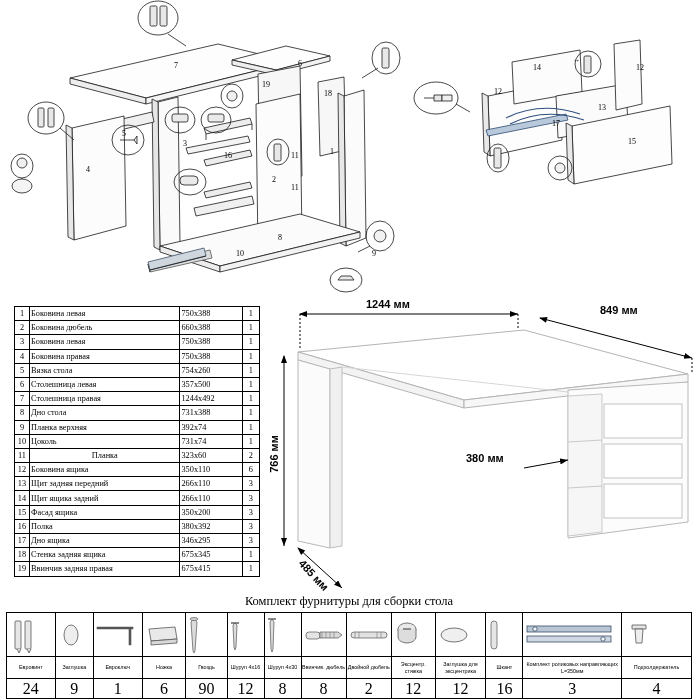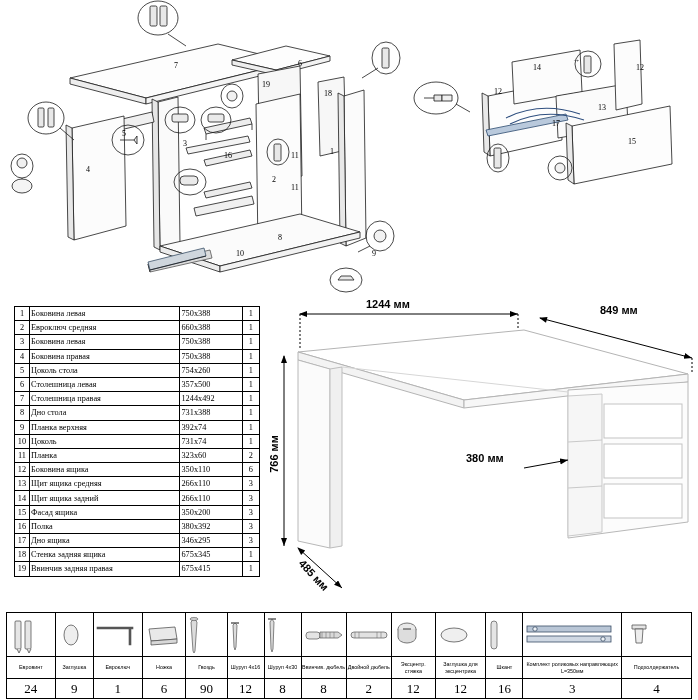--- a/index.html
+++ b/index.html
@@ -33,21 +33,21 @@
     padding: 0 1px;
     height: 14.2px;
     line-height: 13px;
     white-space: nowrap;
     overflow: hidden;
   }
   .pt-num { width: 14px; text-align: center; }
   .pt-name { width: 140px; text-align: left; padding-left: 2px; margin-left: 17px; }
   .pt-dim { width: 58px; text-align: left; }
   .pt-qty { width: 16px; text-align: center; }
-  .pt-name.center { text-align: left; }
+  .pt-name.center { text-align: center; }
 
   
   .desk-area { position: absolute; left: 268px; top: 296px; width: 446px; height: 300px; }
 
   
   .fittings-title {
     position: absolute;
     left: 0; top: 594px;
     width: 698px;
     text-align: center;
@@ -67,21 +67,21 @@
     height: 22px;
     font-size: 5.4px;
     line-height: 6.2px;
     text-align: center;
     vertical-align: middle;
     font-family: "Liberation Sans", sans-serif;
     padding: 0 1px;
   }
   .fit-qty {
     height: 20px;
-    font-size: 13px;
+    font-size: 16px;
     text-align: center;
     vertical-align: middle;
     font-family: "Liberation Serif", serif;
   }
   .callout { font-size: 8px; font-family: "Liberation Serif", serif; }
   .dim-txt { font-size: 11px; font-weight: bold; font-family: "Liberation Sans", sans-serif; }
 </style>
 </head>
 <body>
 
@@ -247,39 +247,39 @@
   <table class="parts-table">
     <tbody>
       <tr>
         <td class="pt-num">1</td>
         <td class="pt-name">Боковина левая</td>
         <td class="pt-dim">750x388</td>
         <td class="pt-qty">1</td>
       </tr>
       <tr>
         <td class="pt-num">2</td>
-        <td class="pt-name">Евроключ средняя</td>
+        <td class="pt-name">Боковина дюбель</td>
         <td class="pt-dim">660x388</td>
         <td class="pt-qty">1</td>
       </tr>
       <tr>
         <td class="pt-num">3</td>
         <td class="pt-name">Боковина левая</td>
         <td class="pt-dim">750x388</td>
         <td class="pt-qty">1</td>
       </tr>
       <tr>
         <td class="pt-num">4</td>
         <td class="pt-name">Боковина правая</td>
         <td class="pt-dim">750x388</td>
         <td class="pt-qty">1</td>
       </tr>
       <tr>
         <td class="pt-num">5</td>
-        <td class="pt-name">Цоколь стола</td>
+        <td class="pt-name">Вязка стола</td>
         <td class="pt-dim">754x260</td>
         <td class="pt-qty">1</td>
       </tr>
       <tr>
         <td class="pt-num">6</td>
         <td class="pt-name">Столешница левая</td>
         <td class="pt-dim">357x500</td>
         <td class="pt-qty">1</td>
       </tr>
       <tr>
@@ -313,21 +313,21 @@
         <td class="pt-qty">2</td>
       </tr>
       <tr>
         <td class="pt-num">12</td>
         <td class="pt-name">Боковина ящика</td>
         <td class="pt-dim">350x110</td>
         <td class="pt-qty">6</td>
       </tr>
       <tr>
         <td class="pt-num">13</td>
-        <td class="pt-name">Щит ящика средняя</td>
+        <td class="pt-name">Щит задняя передний</td>
         <td class="pt-dim">266x110</td>
         <td class="pt-qty">3</td>
       </tr>
       <tr>
         <td class="pt-num">14</td>
         <td class="pt-name">Щит ящика задний</td>
         <td class="pt-dim">266x110</td>
         <td class="pt-qty">3</td>
       </tr>
       <tr>
@@ -420,20 +420,21 @@
       </g>
       <text class="dim-txt" x="198" y="166">380 мм</text>
 
       <g stroke="#000" stroke-width="1">
         <line x1="30" y1="252" x2="74" y2="292" marker-start="url(#arrS)" marker-end="url(#arr)"></line>
       </g>
       <text class="dim-txt" x="30" y="268" transform="rotate(47 30,268)">485 мм</text>
     </svg>
   </div>
 
+  <div class="fittings-title">Комплект фурнитуры для сборки стола</div>
 
   <table class="fit-table">
     <colgroup>
       <col style="width:7.1%">
         <col style="width:5.6%">
         <col style="width:7.1%">
         <col style="width:6.4%">
       <col style="width:6.0%">
         <col style="width:5.4%">
         <col style="width:5.4%">

